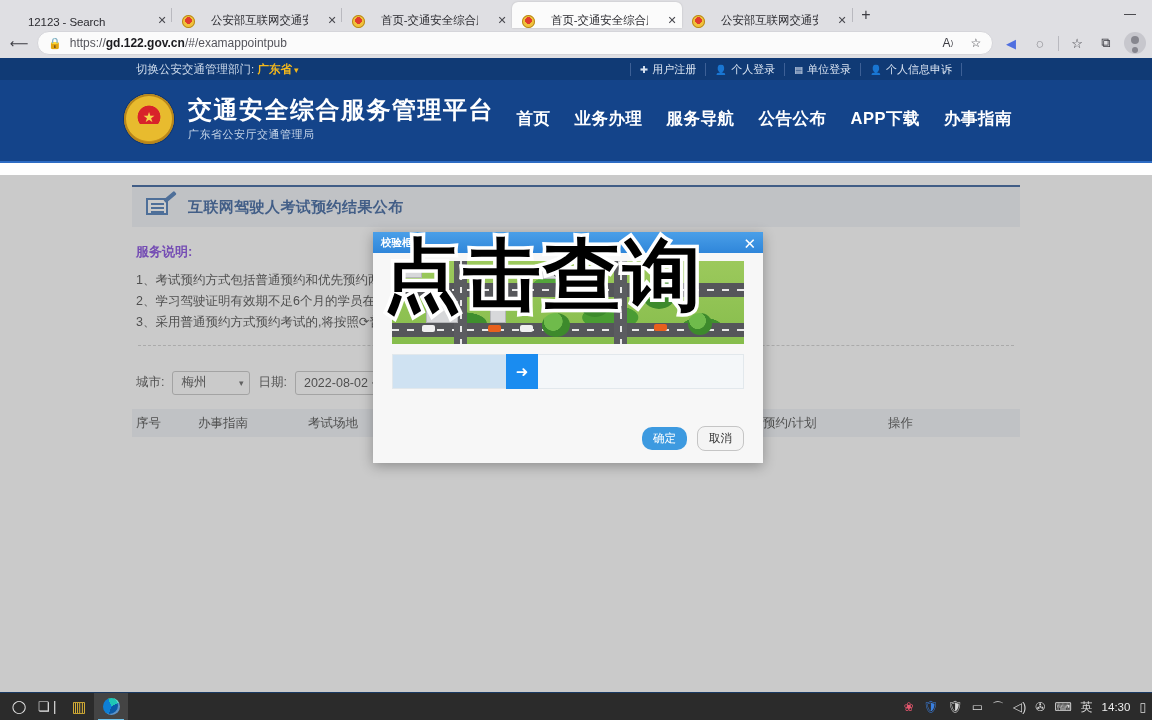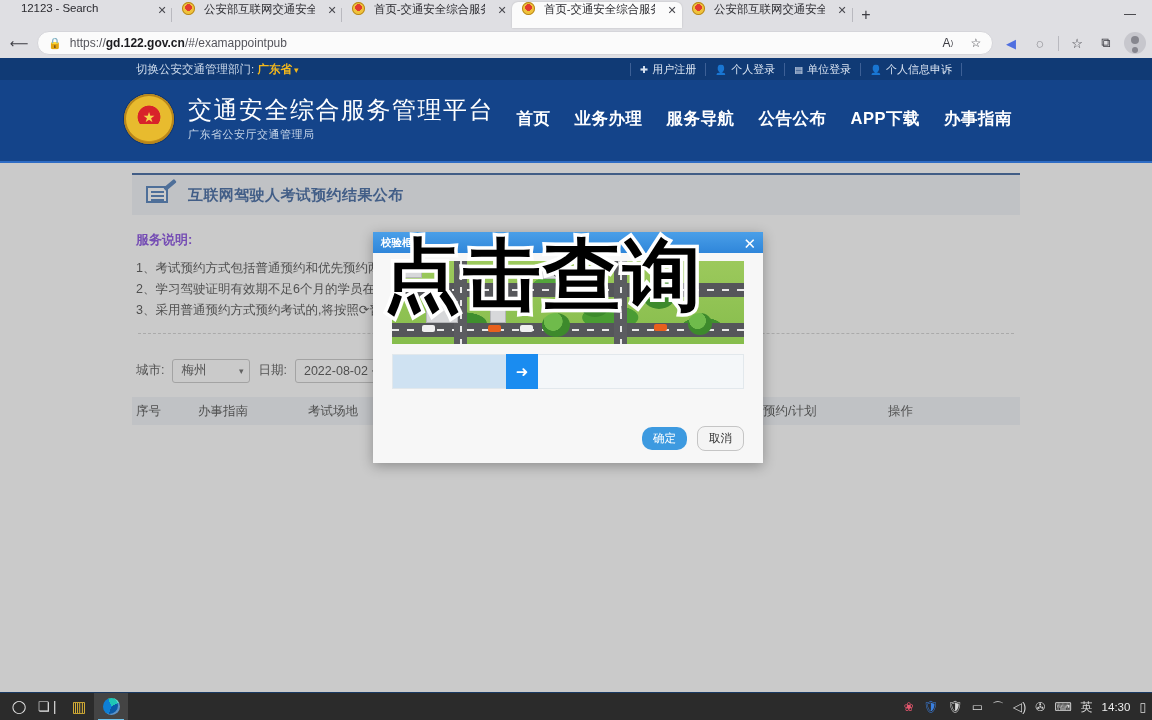--- a/index.html
+++ b/index.html
@@ -12,22 +12,22 @@
 
   
   .browser { width: 1152px; height: 692px; background: #dfdfe3; position: relative; }
 
   .tabstrip {
     height: 28px; background: #dfdfe3;
     display: flex; align-items: flex-end; padding-left: 2px;
     position: relative;
   }
   .tab {
-    height: 26px; display: flex; align-items: flex-start;
-    padding: 0 2px 0 10px; gap: 9px;
+    height: 26px; display: flex; align-items: flex-end;
+    padding: 0 2px 0 10px; gap: 16px;
     font-size: 11px; color: #2b2b30;
     border-radius: 6px 6px 0 0;
     position: relative; min-width: 0;
   }
   .tab.inactive { width: 170px; }
   .tab.active {
     width: 170px; background: #fbfbfb;
     box-shadow: 0 0 2px rgba(0,0,0,.18);
   }
   .tab .sep {
@@ -162,21 +162,21 @@
     transform: translate(-50%,-50%); color: #f6d64a; font-size: 14px;
   }
   .emblem::after {
     content: ""; position: absolute; left: -4px; bottom: -2px;
     width: 58px; height: 22px;
     background: radial-gradient(ellipse at 50% 0%, #e8bb2e 0 42%, transparent 44%);
     border-radius: 0 0 40px 40px;
   }
   .brand { margin-left: 14px; }
   .brand .b1 {
-    font-size: 24px; font-weight: 400; color: #ffffff;
+    font-size: 24px; font-weight: 700; color: #ffffff;
     letter-spacing: 1.5px; line-height: 1.15;
   }
   .brand .b2 {
     font-size: 11px; color: #c6d5e8;
     letter-spacing: .5px; margin-top: 4px;
   }
   .mainnav {
     position: absolute; right: 140px; top: 0; height: 78px;
     display: flex; align-items: center; gap: 24px;
   }
@@ -188,21 +188,21 @@
     height: 5px; background: #14448a;
     border-bottom: 2px solid #2e6cc4;
   }
 
   
   .pagebody {
     background: #ffffff; height: 100%;
     position: relative;
   }
   .content-wrap {
-    width: 888px; margin: 0 auto; padding-top: 10px;
+    width: 888px; margin: 12px auto; padding-top: 10px;
   }
   .panel-title {
     height: 42px; background: #eef2f7;
     border-top: 2px solid #14448a;
     display: flex; align-items: center; padding-left: 14px; gap: 12px;
   }
   .doc-icon {
     width: 30px; height: 22px; flex: 0 0 30px; position: relative;
   }
   .doc-icon .sheet {

